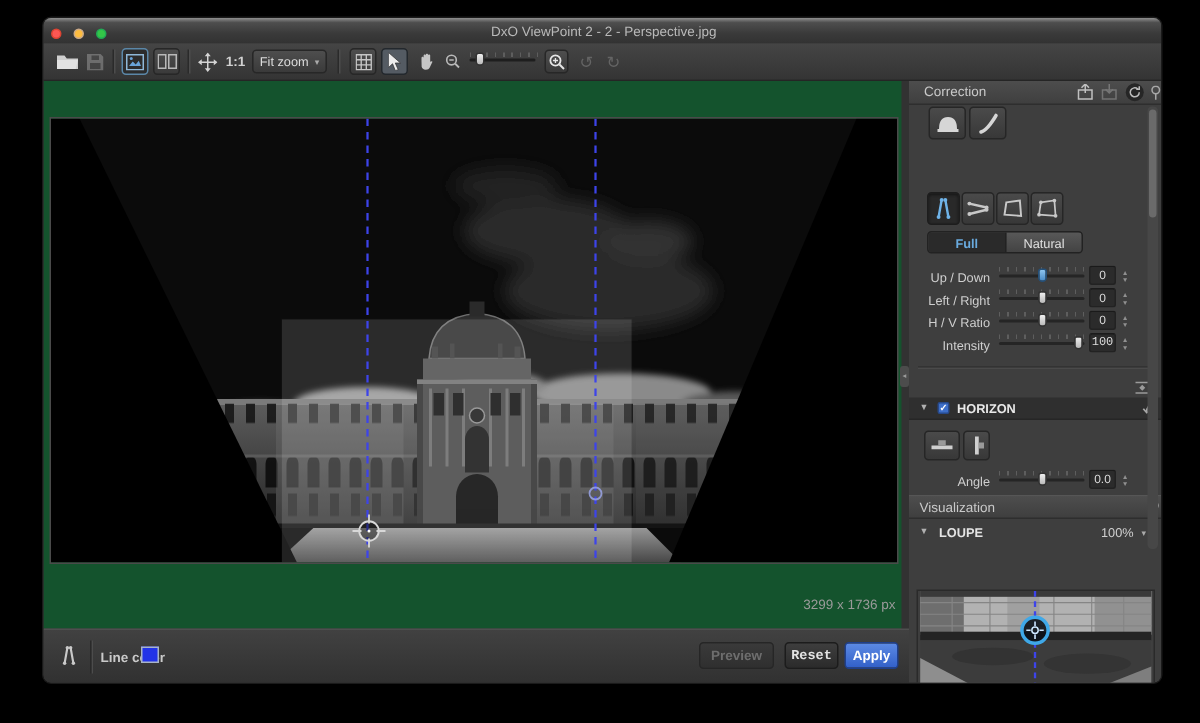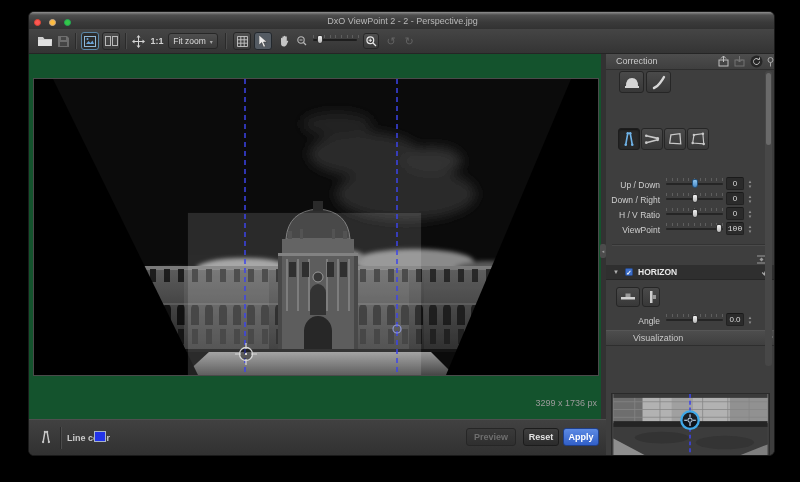--- a/index.html
+++ b/index.html
@@ -32,21 +32,21 @@
   #imgsize { right:9px; top:344px; font-size:9px; color:#9a9a9a; }
   #divider { left:572px; top:42px; width:5px; height:403px; background:#323232; }
   #divider-handle { left:571px; top:232px; width:6px; height:14px; background:#4c4c4c;
     border-radius:2px; color:#9a9a9a; font-size:5px; line-height:14px; text-align:center; }
   
   #bottombar { left:0; top:407px; width:577px; height:38px;
     background:linear-gradient(180deg,#414141,#303030); border-top:1px solid #4f4f4f; }
   .bbtn { position:absolute; top:8px; height:18px; border-radius:3px; font-size:9px;
     font-weight:bold; display:flex; align-items:center; justify-content:center; }
   .btn-dark { background:linear-gradient(180deg,#3e3e3e,#2b2b2b); border:1px solid #1c1c1c;
-    color:#e3e3e3; }
+    color:#e3e3e3;font-family:Liberation Mono, monospace; }
   .btn-blue { background:linear-gradient(180deg,#5c8ae4,#3260c8); border:1px solid #1f3f8a;
     color:#fff; }
   .btn-ghost { color:#6e6e6e; background:linear-gradient(180deg,#3a3a3a,#2f2f2f);
     border:1px solid #262626; }
   #swatch { left:65px; top:11px; width:12px; height:11px; border:1px solid #a8b4c8; }
   
   #panel { left:577px; top:42px; width:170px; height:403px; background:#3e3e3e; }
   .phead { position:absolute; left:0; width:170px; height:16px;
     background:linear-gradient(180deg,#4d4d4d,#3f3f3f); border-bottom:1px solid #2e2e2e;
     border-top:1px solid #565656; color:#c9c9c9; font-size:9px; line-height:15px; }
@@ -372,34 +372,38 @@
     <div class="tbtn" style="left:81px;top:74px;">
       <svg width="18" height="18" viewBox="0 0 22 22">
         <path d="M6 6L17 4.5 18 17 4.5 16z" stroke="#c8c8c8" stroke-width="1.4" fill="none"></path>
         <circle cx="6" cy="6" r="1.5" fill="#c8c8c8"></circle>
             <circle cx="17" cy="4.5" r="1.5" fill="#c8c8c8"></circle>
         <circle cx="18" cy="17" r="1.5" fill="#c8c8c8"></circle>
             <circle cx="4.5" cy="16" r="1.5" fill="#c8c8c8"></circle>
       </svg>
     </div>
 
+    <div class="seg" style="left:12px;top:100px;">
+      <div class="seg-on">Full</div>
+      <div class="seg-off">Natural</div>
+    </div>
 
     <div>
       <div class="srow-label" style="left:2px;top:126px;">Up / Down</div>
       <div class="ticks" style="left:60px;top:124px;"></div>
       <div class="track" style="left:60px;top:129px;"></div>
       <div class="thumb blue" style="left:86px;top:125px;"></div>
       <div class="vbox" style="left:120px;top:123px;">0</div>
       <div class="stepper" style="left:140px;top:123px;">
             <span>▲</span>
             <span>▼</span>
           </div>
     </div>
     <div>
-      <div class="srow-label" style="left:2px;top:141px;">Down / Right</div>
+      <div class="srow-label" style="left:2px;top:141px;">Left / Right</div>
       <div class="ticks" style="left:60px;top:139px;"></div>
       <div class="track" style="left:60px;top:144px;"></div>
       <div class="thumb" style="left:86px;top:140px;"></div>
       <div class="vbox" style="left:120px;top:138px;">0</div>
       <div class="stepper" style="left:140px;top:138px;">
             <span>▲</span>
             <span>▼</span>
           </div>
     </div>
     <div>
@@ -407,21 +411,21 @@
       <div class="ticks" style="left:60px;top:154px;"></div>
       <div class="track" style="left:60px;top:159px;"></div>
       <div class="thumb" style="left:86px;top:155px;"></div>
       <div class="vbox" style="left:120px;top:153px;">0</div>
       <div class="stepper" style="left:140px;top:153px;">
             <span>▲</span>
             <span>▼</span>
           </div>
     </div>
     <div>
-      <div class="srow-label" style="left:2px;top:171px;">ViewPoint</div>
+      <div class="srow-label" style="left:2px;top:171px;">Intensity</div>
       <div class="ticks" style="left:60px;top:169px;"></div>
       <div class="track" style="left:60px;top:174px;"></div>
       <div class="thumb" style="left:110px;top:170px;"></div>
       <div class="vbox" style="left:120px;top:168px;font-family:Liberation Mono, monospace;">100</div>
       <div class="stepper" style="left:140px;top:168px;">
             <span>▲</span>
             <span>▼</span>
           </div>
     </div>
 
@@ -463,28 +467,34 @@
       <div class="track" style="left:60px;top:265px;"></div>
       <div class="thumb" style="left:86px;top:261px;"></div>
       <div class="vbox" style="left:120px;top:259px;">0.0</div>
       <div class="stepper" style="left:140px;top:259px;">
             <span>▲</span>
             <span>▼</span>
           </div>
     </div>
 
     <div class="phead" style="top:276px;">
-      <span style="position:absolute;left:7px;margin-left:20px;">Visualization</span>
+      <span style="position:absolute;left:7px;">Visualization</span>
       <span class="hdr-ico" style="left:160px;top:3px;">
         <svg width="7" height="10" viewBox="0 0 7 10">
               <circle cx="3.5" cy="3" r="2.5" fill="none" stroke="#a8a8a8"></circle>
               <path d="M3.5 5.5v4" stroke="#a8a8a8"></path>
             </svg></span>
     </div>
 
+    <div class="abs" style="left:0;top:293px;width:170px;height:18px;">
+      <span class="disc" style="position:absolute;left:7px;top:5px;">▼</span>
+      <span style="position:absolute;left:20px;top:3px;font-size:8.5px;font-weight:bold;color:#e4e4e4;">LOUPE</span>
+      <span style="position:absolute;left:128px;top:3px;font-size:8.5px;color:#cfcfcf;">100%</span>
+      <span style="position:absolute;left:155px;top:4px;font-size:6px;color:#aaa;">▾</span>
+    </div>
 
     <svg class="abs" id="loupe-img" width="159" height="65" viewBox="0 0 159 65">
       <rect width="159" height="65" fill="#4a4a4a"></rect>
       <rect x="0" y="0" width="159" height="30" fill="#b2b2b2"></rect>
       <rect x="0" y="0" width="30" height="30" fill="#6e6e6e"></rect>
       <rect x="120" y="0" width="39" height="30" fill="#919191"></rect>
       <rect x="60" y="2" width="22" height="26" fill="#a0a0a0"></rect>
       <g stroke="#858585" stroke-width="0.8">
         <path d="M0 8h159M0 16h159M0 24h159"></path>
         <path d="M22 0v30M48 0v30M92 0v30M118 0v30M140 0v30"></path>

